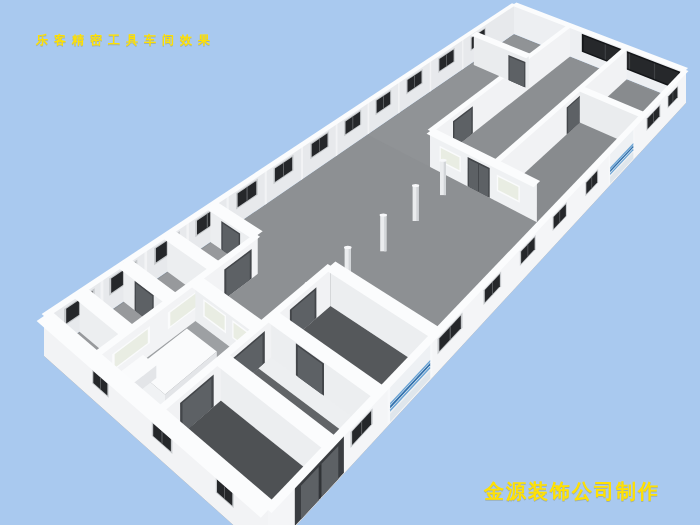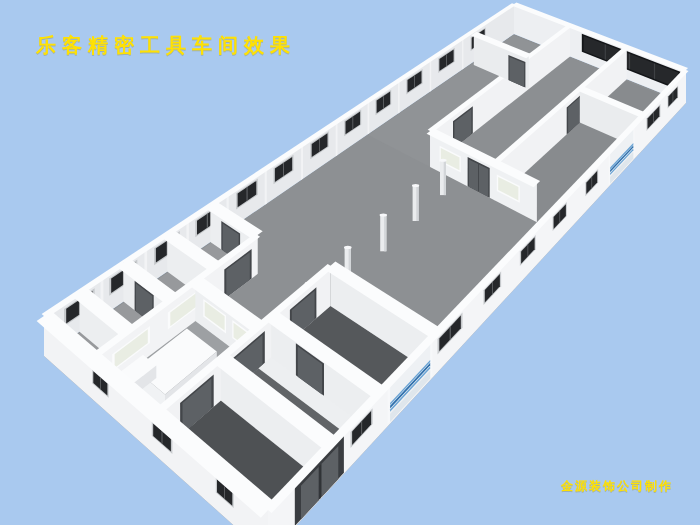--- a/index.html
+++ b/index.html
@@ -1,21 +1,21 @@
 <!DOCTYPE html>
 <html><head>
 <meta charset="utf-8">
 <style>
   html,body{margin:0;padding:0;}
   .canvas{position:relative;width:700px;height:525px;overflow:hidden;
           font-family:"DejaVu Sans","Liberation Sans",sans-serif;}
   .caption{position:absolute;font-weight:bold;white-space:nowrap;
            text-shadow:0 1px 0 rgba(120,100,0,0.25);}
-  .caption.title{left:36px;top:32px;font-size:20px;letter-spacing:6px;text-align:right;}
-  .caption.credit{right:27px;top:478px;font-size:12px;letter-spacing:2px;}
+  .caption.title{left:36px;top:32px;font-size:12px;letter-spacing:6px;text-align:right;}
+  .caption.credit{right:40px;top:478px;font-size:20px;letter-spacing:2px;}
   svg{position:absolute;left:0;top:0;}
 </style>
 </head>
 <body>
 
 <div class="canvas" style="background: rgb(169, 201, 239);">
   <svg id="scene-svg" width="700" height="525" viewBox="0 0 700 525">
       <polygon points="44.0,356.0 514.0,34.0 686.0,103.0 268.0,556.0" fill="#8d9093"></polygon>
       <polygon points="49.0,354.0 211.2,242.7 257.5,274.0 96.3,396.0" fill="#97999c"></polygon>
       <polygon points="96.3,396.0 195.3,321.0 258.3,368.3 160.3,452.8" fill="#9da0a3"></polygon>

